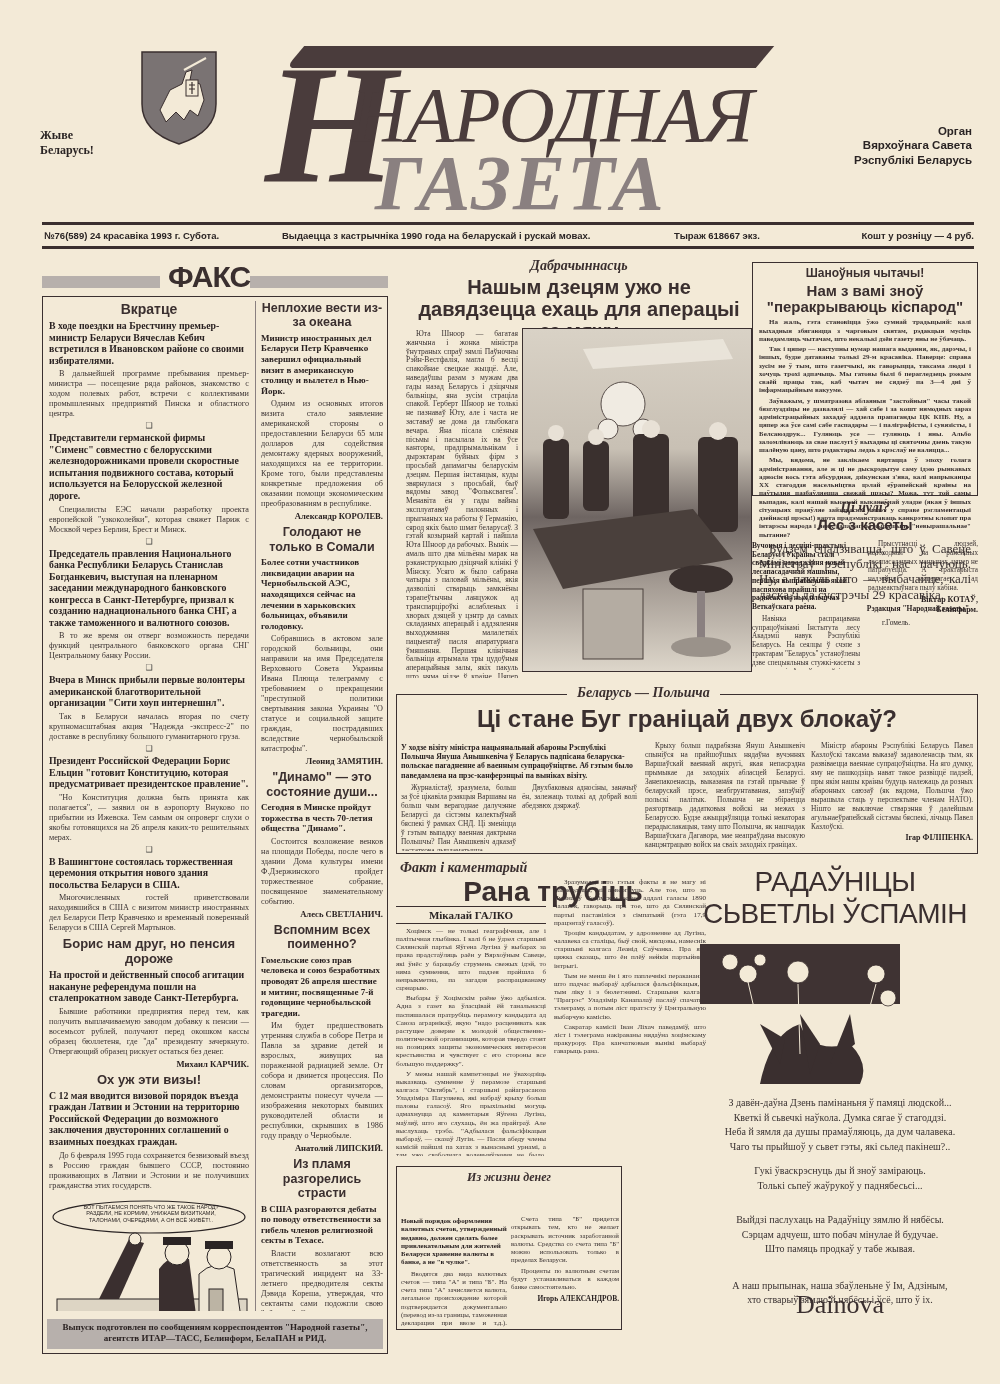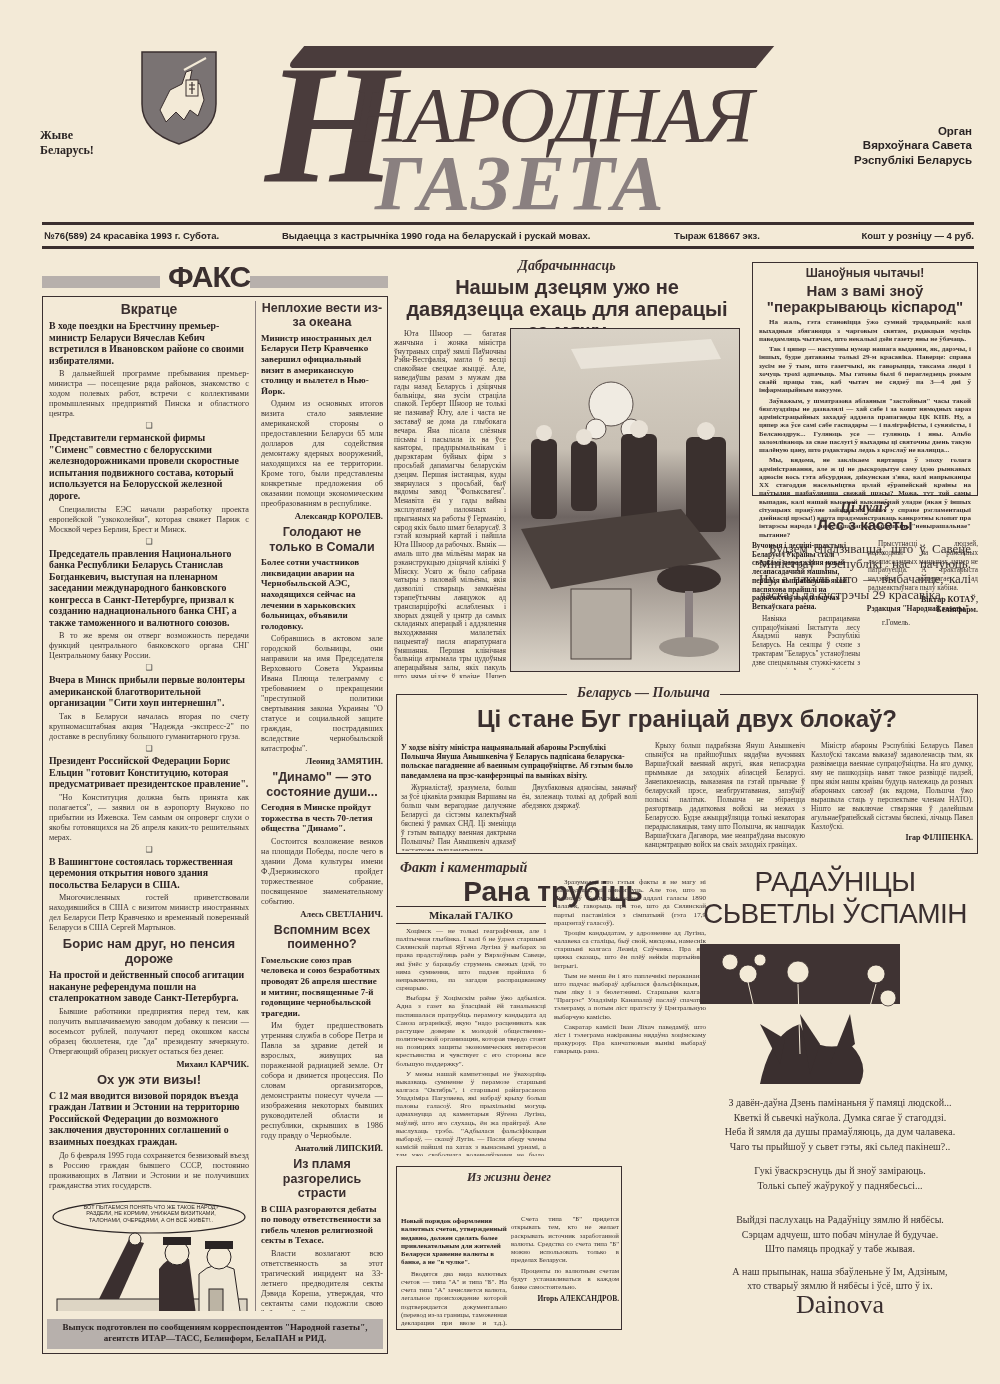--- a/index.html
+++ b/index.html
@@ -159,21 +159,21 @@
       <div class="lead" style="font-size:9px">В США разгораются дебаты по поводу ответственности за гибель членов религиозной секты в Техасе.</div>
       <p>Власти возлагают всю ответственность за этот трагический инцидент на 33-летнего предводителя секты Дэвида Кореша, утверждая, что сектанты сами подожгли свою "обитель". Однако далеко не все в Соединенных Штатах разделяют это мнение.</p>
 
     </div>
 
   </div>
 
   <div class="abs serif" style="left:4px;bottom:4px;width:336px;height:30px;background:#b7b0ac;font-weight:bold;font-size:9px;line-height:1.2;padding:3px 6px;text-align:center;color:#2a2222">Выпуск подготовлен по сообщениям корреспондентов "Народной газеты", агентств ИТАР—ТАСС, Белинформ, БелаПАН и РИД.</div>
 </div>
 
-<div class="abs" style="left:394px;top:258px;width:346px;height:420px">
+<div class="abs" style="left:406px;top:258px;width:346px;height:420px">
   <div class="kicker" style="font-size:14px">Дабрачыннасць</div>
   <div class="h2" style="font-size:20px;line-height:1.1;margin:2px 0 6px">Нашым дзецям ужо не давядзецца ехаць для аперацыі за мяжу</div>
   <div class="abs col" style="left:0;top:72px;width:112px;height:348px">
     <p style="font-size:7.6px;line-height:1.16">Юта Шноор — багатая жанчына і жонка міністра ўнутраных спраў зямлі Паўночны Рэйн-Вестфалія, магла б весці спакойнае свецкае жыццё. Але, наведаўшы разам з мужам два гады назад Беларусь і дзіцячыя бальніцы, яна зусім страціла спакой. Герберт Шноор не толькі не пазнаваў Юту, але і часта не заставаў яе дома да глыбокага вечара. Яна пісала слёзныя пісьмы і пасылала іх ва ўсе канторы, прадпрымальнікам і дырэктарам буйных фірм з просьбай дапамагчы беларускім дзецям. Першая інстанцыя, куды звярнулася з просьбай, быў вядомы завод "Фольксваген". Менавіта ён у гады вайны эксплуатаваў палонных і прыгнаных на работы ў Германію, сярод якіх было шмат беларусаў. З гэтай козырнай картай і пайшла Юта Шноор да рабочых. Вынік — амаль што два мільёны марак на рэканструкцыю дзіцячай клінікі ў Мінску. Усяго ж было сабрана чатыры з паловай мільёны, якія дазволілі стварыць замкнёны тэрапеўтычны ланцужок ад транспарціроўкі аслабленых і хворых дзяцей у цэнтр да самых складаных аперацый і аддзялення выходжвання малалетніх пацыентаў пасля апаратурнага ўмяшання. Першая клінічная бальніца атрымала тры цудоўныя аперацыйныя залы, якіх пакуль што няма нідзе ў краіне. Цяпер нямецкія калегі будуць вучыць беларускіх хірургаў і вучыцца ў іх.</p>
 
   </div>
   <div class="abs" style="left:116px;top:70px;width:230px;height:344px;background:linear-gradient(180deg,#d9d2c6 0%,#c8c0b4 35%,#6e6562 55%,#a59c94 75%,#ddd6ca 100%);border:1px solid #3a2f2f;overflow:hidden">
     <svg width="230" height="344" viewBox="0 0 230 344">
       <path d="M60 20 L200 10 L210 30 L70 40 Z" fill="#eee8de" opacity=".8"></path>
       <circle cx="100" cy="75" r="22" fill="#f0ebe2" stroke="#5a504c"></circle>
@@ -308,21 +308,21 @@
     <div style="margin-bottom:10px">
       <div>З давён-даўна Дзень памінаньня ў памяці людской...</div>
       <div>Кветкі й сьвечкі наўкола. Думка сягае ў стагоддзі.</div>
       <div>Неба й зямля да душы прамаўляюць, да дум чалавека.</div>
       <div>Чаго ты прыйшоў у сьвет гэты, які сьлед пакінеш?..</div>
     </div>
     <div style="margin-bottom:20px">
       <div>Гукі ўваскрэснуць ды й зноў заміраюць.</div>
       <div>Толькі сьпеў жаўрукоў у паднябесьсі...</div>
     </div>
-    <div style="margin-bottom:8px">
+    <div style="margin-bottom:22px">
       <div>Выйдзі паслухаць на Радаўніцу зямлю й нябёсы.</div>
       <div>Сэрцам адчуеш, што побач мінулае й будучае.</div>
       <div>Што памяць продкаў у табе жывая.</div>
     </div>
     <div>
       <div>А наш прыпынак, наша збаўленьне ў Ім, Адзіным,</div>
       <div>хто стварыў зямлю й нябёсы і ўсё, што ў іх.</div>
     </div>
   </div>
   <div class="abs serif" style="left:0;top:430px;width:280px;text-align:center;font-size:26px;color:#3a2f2f">Dainova</div>

